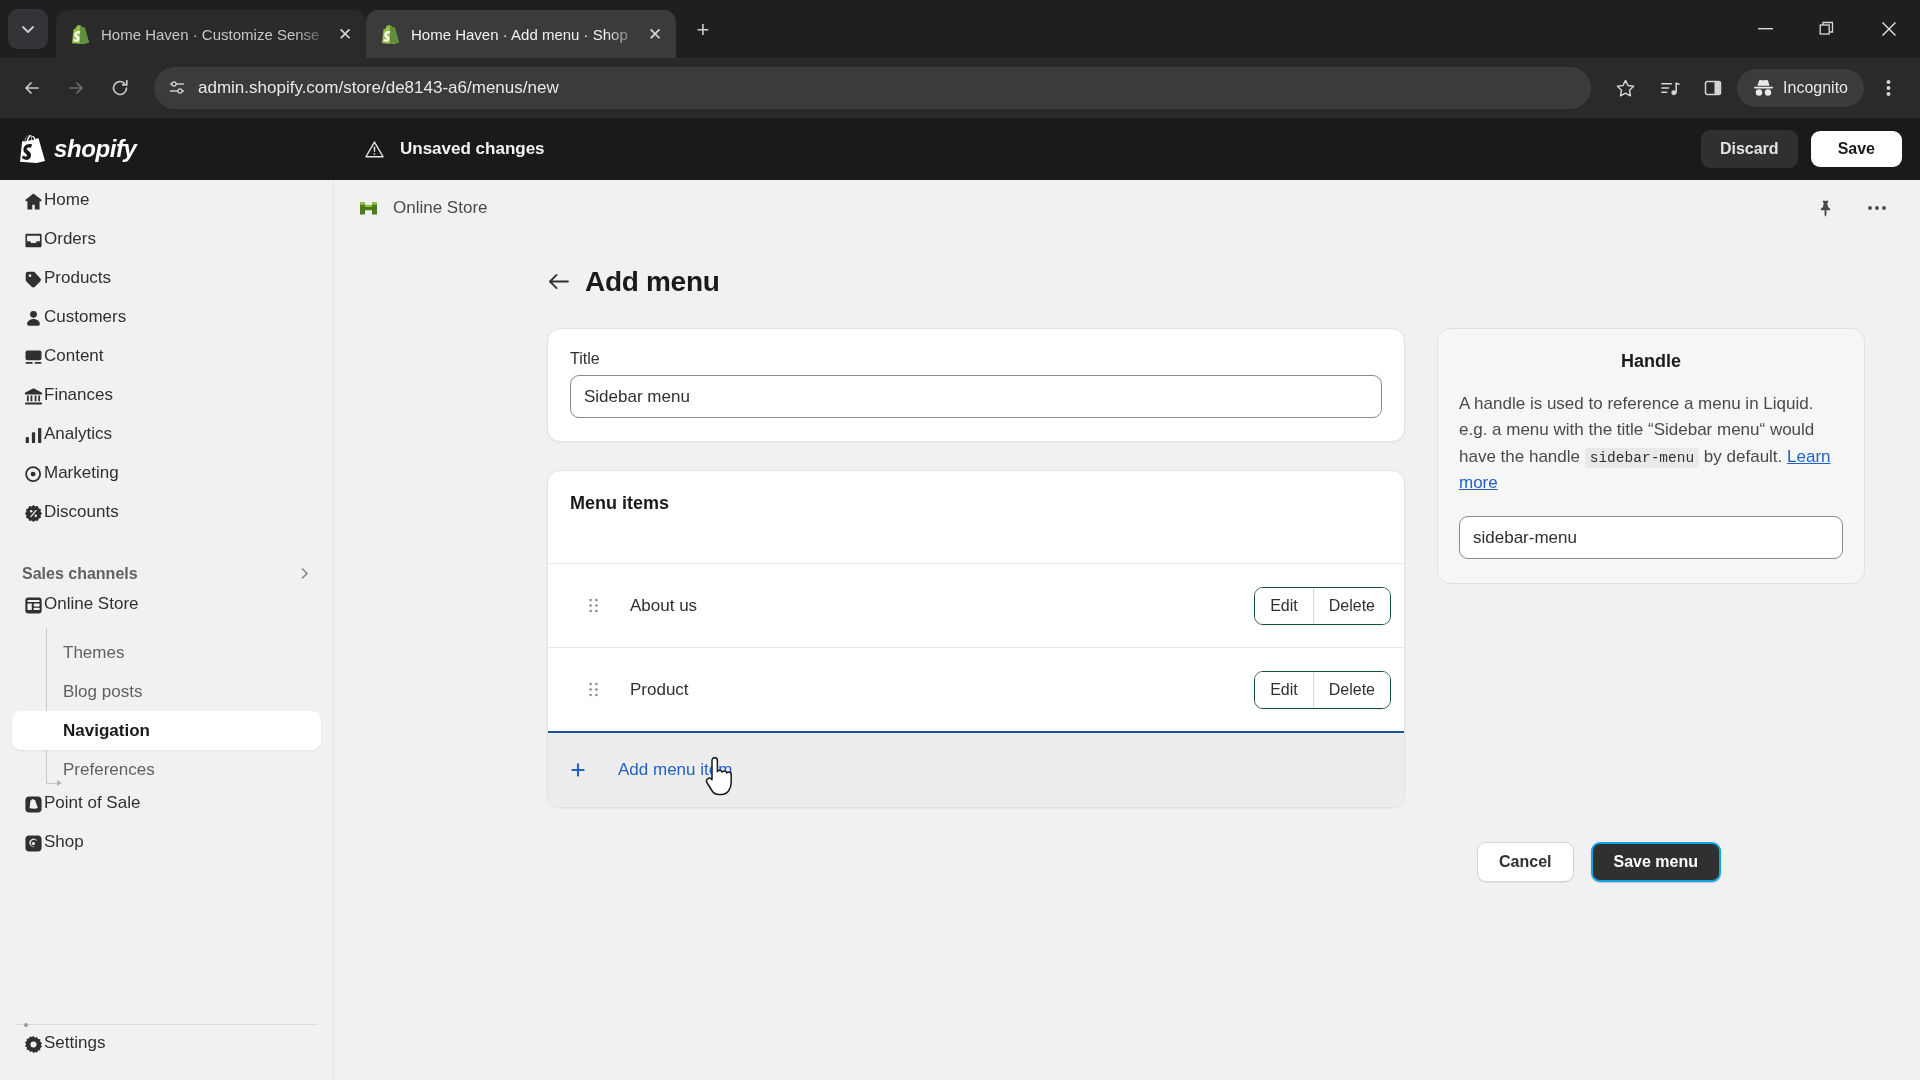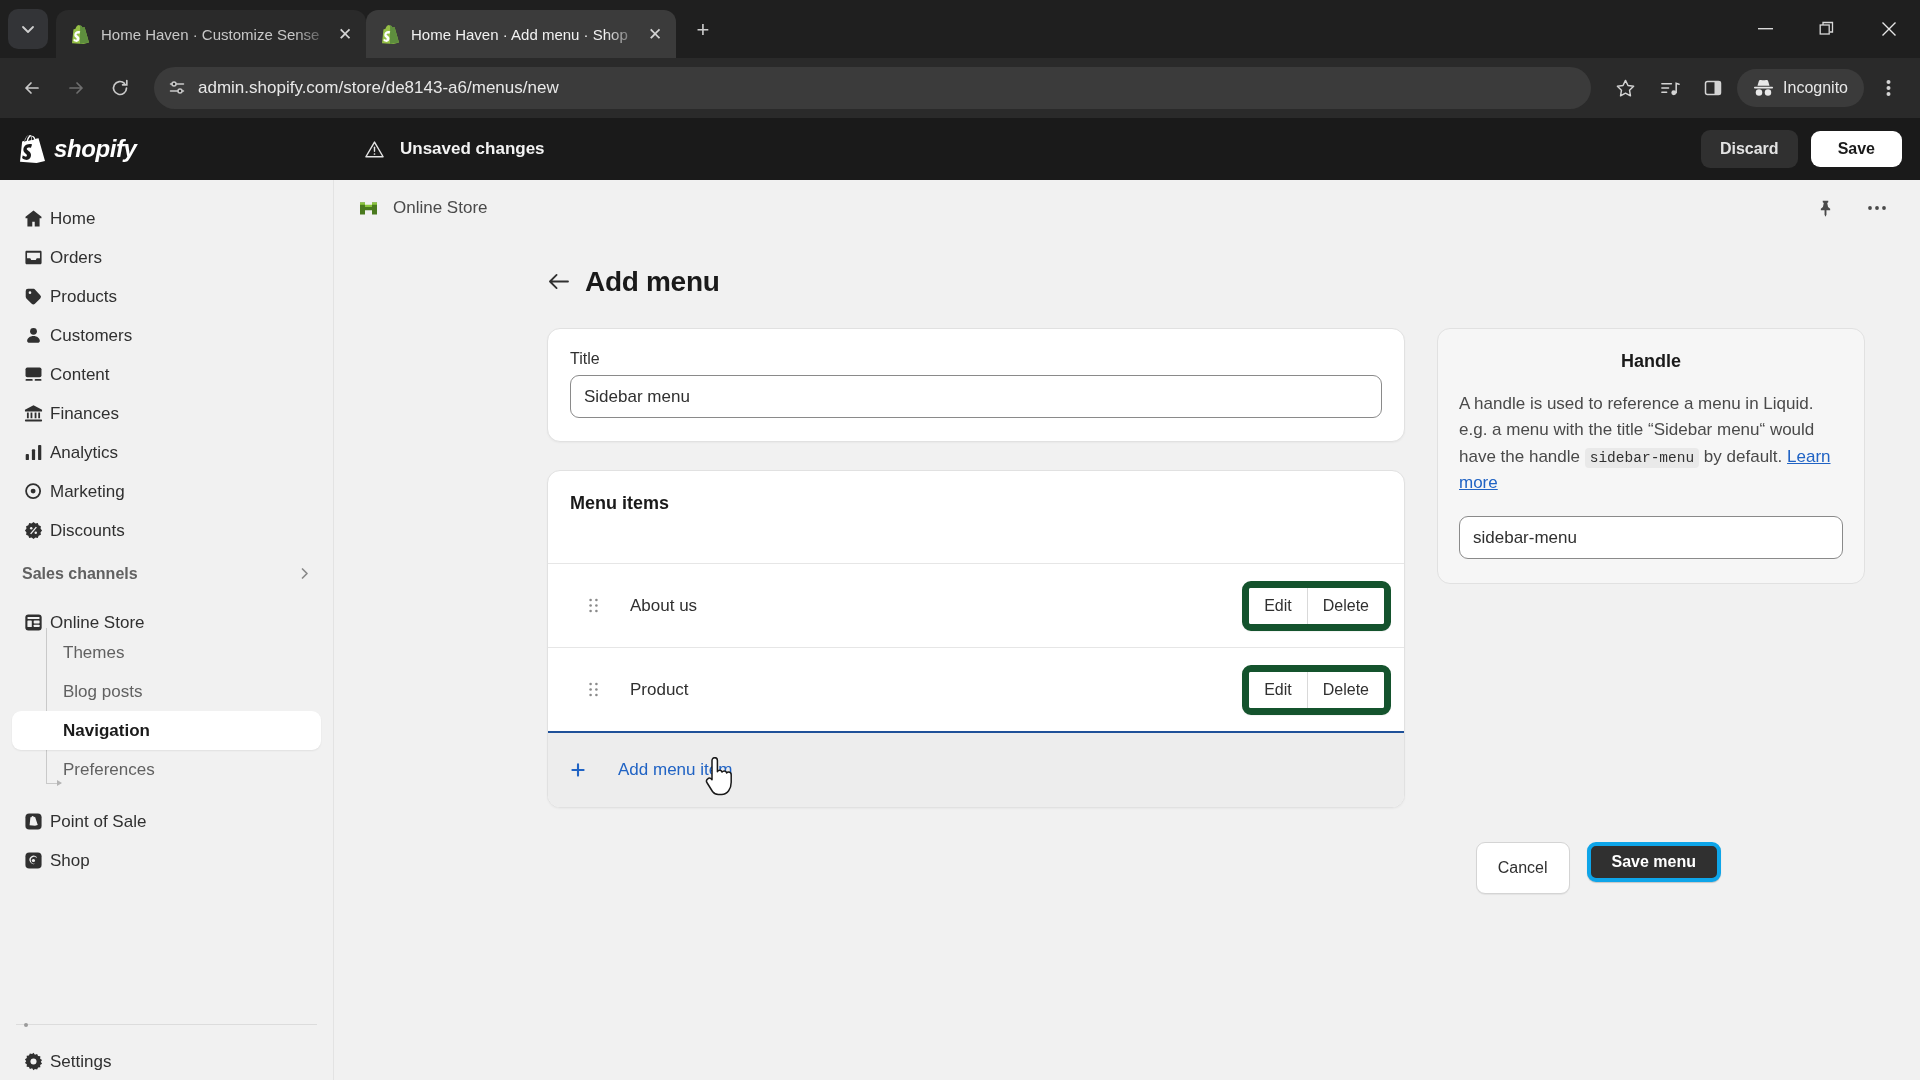--- a/index.html
+++ b/index.html
@@ -100,21 +100,21 @@
   
   .app { flex: 1; display: flex; min-height: 0; background: #f1f1f1; }
 
   
   .sidebar {
     width: 334px; flex: 0 0 334px; background: #f1f1f1; padding: 10px 12px 0 12px;
     display: flex; flex-direction: column; border-right: 1px solid #e3e3e3;
     position: relative;
   }
   .nav-item {
-    height: 39px; display: flex; align-items: flex-end; gap: 6px;
+    height: 39px; display: flex; align-items: flex-start; gap: 0;
     padding: 0 10px; border-radius: 9px; color: #303030; font-size: 17px;
     margin-bottom: 0px;
   }
   .nav-item .ico { width: 22px; height: 22px; flex: 0 0 22px; display: flex; align-items: center; justify-content: center; }
   .nav-section {
     display: flex; align-items: center; height: 40px; padding: 0 10px;
     margin-top: 13px; color: #616161; font-size: 16px; font-weight: 600;
   }
   .nav-section .chev { margin-left: auto; color: #8a8a8a; font-size: 15px; }
   .nav-sub {
@@ -176,21 +176,21 @@
   .card-title { font-size: 18px; font-weight: 700; color: #1a1a1a; }
   .menu-head { padding: 22px 22px 0 22px; height: 92px; }
   .mi-row {
     height: 84px; display: flex; align-items: center; padding: 0 13px 0 34px;
     border-top: 1px solid #e6e6e6;
   }
   .mi-grip { width: 22px; flex: 0 0 22px; display: flex; align-items: center; justify-content: center; }
   .mi-name { font-size: 17px; color: #303030; margin-left: 26px; }
   .mi-actions { margin-left: auto; display: flex; }
   .seg {
-    display: flex; border: 7px solid #14532d; border-radius: 9px; overflow: hidden;
+    display: flex; border: 1px solid #14532d; border-radius: 9px; overflow: hidden;
     box-shadow: 0 1px 1px rgba(0,0,0,.05); background: #fff;
   }
   .seg button {
     height: 36px; padding: 0 15px; border: none; background: #fff;
     font-size: 16px; color: #303030; font-family: "Liberation Sans", sans-serif;
   }
   .seg button + button { border-left: 1px solid #d9d9d9; }
 
   .add-row {
     height: 76px; display: flex; align-items: center; padding-left: 22px;
@@ -207,27 +207,27 @@
     padding: 2px 5px; border-radius: 4px; color: #303030;
   }
   .link { color: #2063c4; text-decoration: underline; }
   .handle-card { background: #f6f6f6; border: 1px solid #e1e1e1; border-radius: 13px; padding: 22px 21px 24px 21px; }
 
   .footer-actions {
     display: flex; justify-content: flex-end; gap: 17px; margin-top: 34px;
     padding-right: 66px; padding-left: 66px;
   }
   .btn-cancel {
-    height: 52px; padding: 0 21px; border-radius: 9px; background: #fff;
-    border: 1px solid #d4d4d4; font-size: 16px; font-weight: 400; color: #303030;
+    height: 40px; padding: 0 21px; border-radius: 9px; background: #fff;
+    border: 1px solid #d4d4d4; font-size: 16px; font-weight: 700; color: #303030;
     box-shadow: 0 1px 1px rgba(0,0,0,.06); font-family: "Liberation Sans", sans-serif;
   }
   .btn-savemenu {
     height: 40px; padding: 0 21px; border-radius: 9px; background: #303030;
-    border: 4px solid #0ea5e9; font-size: 16px; font-weight: 600; color: #fff;
+    border: 2px solid #0ea5e9; font-size: 16px; font-weight: 600; color: #fff;
     box-shadow: 0 1px 1px rgba(0,0,0,.18); font-family: "Liberation Sans", sans-serif;
   }
 
   .cursor-hand { position: absolute; pointer-events: none; }
 </style>
 </head>
 <body>
 
 <div class="browser">
 

